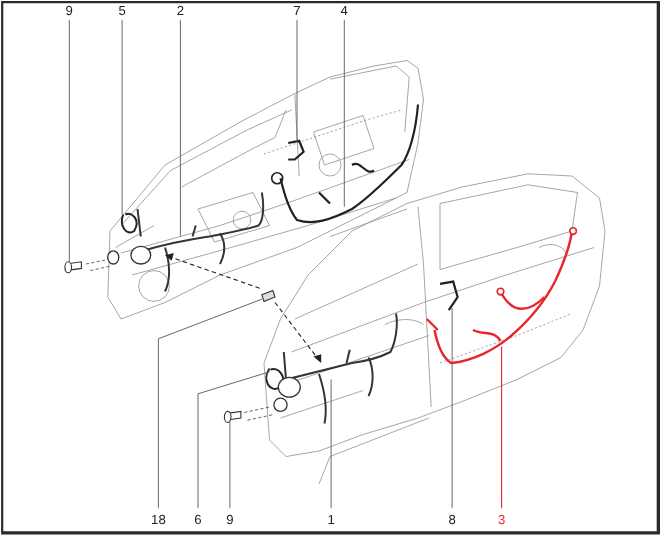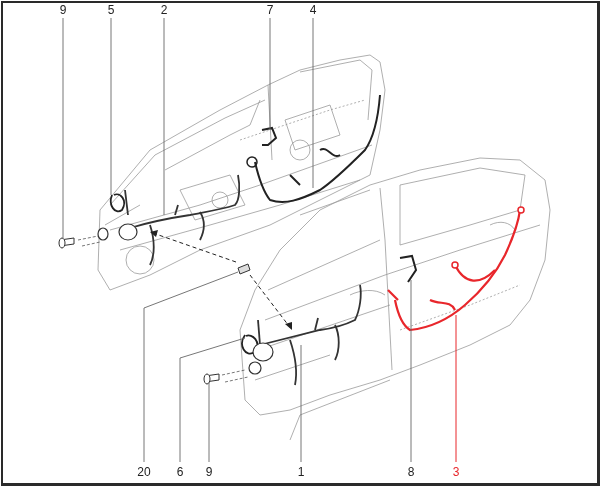--- a/index.html
+++ b/index.html
@@ -136,18 +136,18 @@
   </g>
   <line x1="456" y1="462" x2="456" y2="315" stroke="#e8262b" stroke-width="1"></line>
 </svg>
 
 <div class="callout-label" style="left:63px; top:4px;">9</div>
 <div class="callout-label" style="left:111px; top:4px;">5</div>
 <div class="callout-label" style="left:164px; top:4px;">2</div>
 <div class="callout-label" style="left:270px; top:4px;">7</div>
 <div class="callout-label" style="left:313px; top:4px;">4</div>
 
-<div class="callout-label" style="left:144px; top:466px;">20</div>
+<div class="callout-label" style="left:144px; top:466px;">18</div>
 <div class="callout-label" style="left:180px; top:466px;">6</div>
 <div class="callout-label" style="left:209px; top:466px;">9</div>
 <div class="callout-label" style="left:301px; top:466px;">1</div>
 <div class="callout-label" style="left:411px; top:466px;">8</div>
 <div class="callout-label hl" style="left:456px; top:466px;">3</div>
 
 </body></html>

